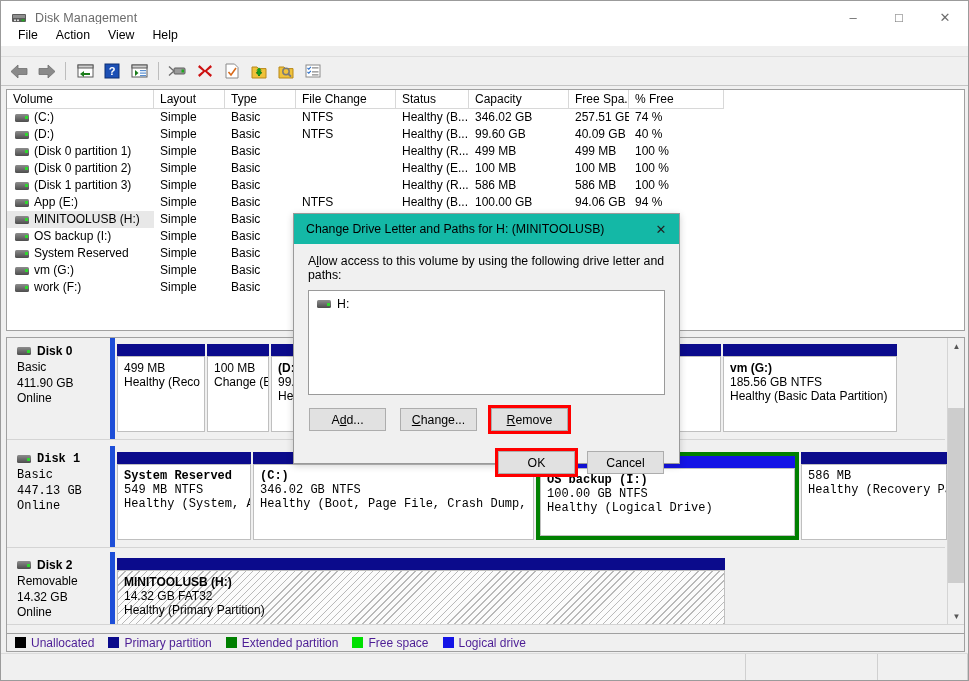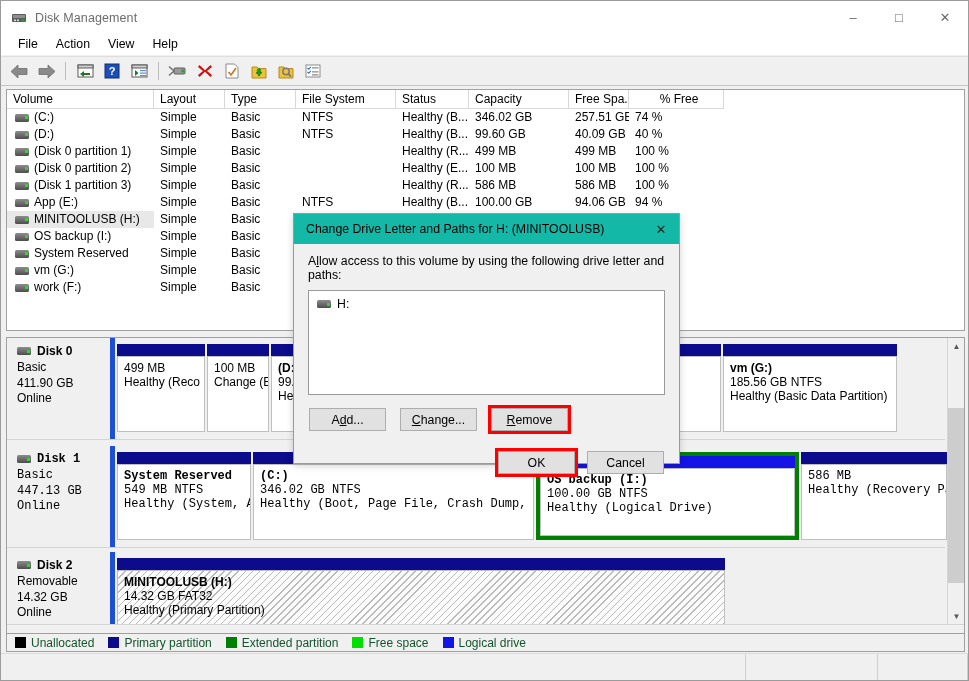--- a/index.html
+++ b/index.html
@@ -30,21 +30,21 @@
     font-size: 12.5px; color: #6b6b6b; letter-spacing: .1px;
   }
   .wincontrols { margin-left: auto; display: flex; height: 33px; }
   .wc {
     width: 46px; height: 33px; display: flex; align-items: center;
     justify-content: center; color: #6d6d6d; font-size: 13px;
   }
 
   
   .menubar {
-    position: absolute; left: 0; top: 32px; width: 967px; height: 22px;
+    position: absolute; left: 0; top: 23px; width: 967px; height: 22px;
     background: #ffffff; display: flex; align-items: center;
     padding-left: 8px;
   }
   .menuitem {
     font-size: 12.3px; color: #000; padding: 2px 9px;
   }
 
   
   .toolbar {
     position: absolute; left: 0; top: 55px; width: 967px; height: 30px;
@@ -163,21 +163,21 @@
   
   .legend {
     position: absolute; left: 5px; top: 632px;
     width: 959px; height: 19px;
     background: #f0f0f0;
     border: 1px solid #a0a0a0;
     display: flex; align-items: center; padding-left: 8px; gap: 5px;
   }
   .lg { display: flex; align-items: center; gap: 5px; margin-right: 9px; }
   .sw { width: 11px; height: 11px; }
-  .lg-label { font-size: 12px; color: #14532d; }
+  .lg-label { font-size: 12px; color: #4c1d95; }
 
   
   .statusbar {
     position: absolute; left: 0; bottom: 0; width: 967px; height: 27px;
     background: #f0f0f0; display: flex; align-items: stretch;
     border-top: 1px solid #dcdcdc;
   }
   .sb-pane { border-right: 1px solid #d0d0d0; }
   .sb-1 { width: 745px; }
   .sb-2 { width: 132px; }
@@ -342,25 +342,25 @@
         <rect x="7" y="10.4" width="6.5" height="1" fill="#6b6b6b"></rect>
       </svg>
     </div>
   </div>
 
   <div class="vol-wrap">
     <div class="vol-head" id="vol-head">
         <div class="vh" style="width: 147px;">Volume</div>
         <div class="vh" style="width: 71px;">Layout</div>
         <div class="vh" style="width: 71px;">Type</div>
-        <div class="vh" style="width: 100px;">File System</div>
+        <div class="vh" style="width: 100px;">File Change</div>
         <div class="vh" style="width: 73px;">Status</div>
         <div class="vh" style="width: 100px;">Capacity</div>
         <div class="vh" style="width: 60px;">Free Spa...</div>
-        <div class="vh" style="width: 95px; text-align: center;">% Free</div>
+        <div class="vh" style="width: 95px;">% Free</div>
       </div>
     <div id="vol-body">
         <div class="vrow">
           <div class="vc vc-0" style="width: 147px;">
             <span class="drv-ico"></span>
             <span>(C:)</span>
           </div>
           <div class="vc vc-1" style="width: 71px;">Simple</div>
           <div class="vc vc-2" style="width: 71px;">Basic</div>
           <div class="vc vc-3" style="width: 100px;">NTFS</div>

